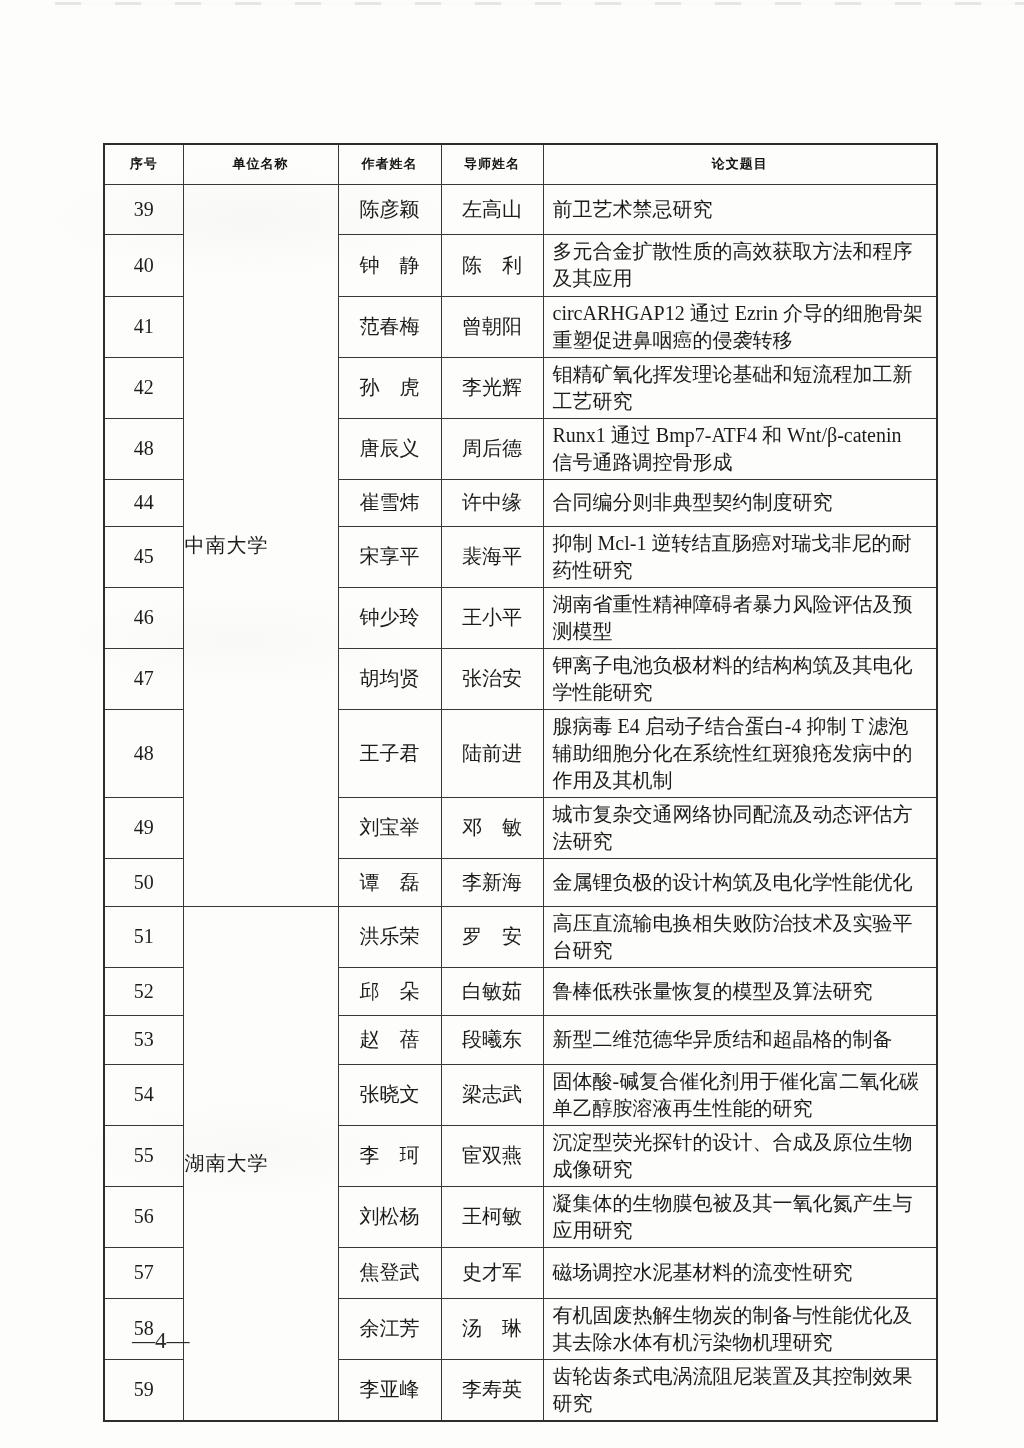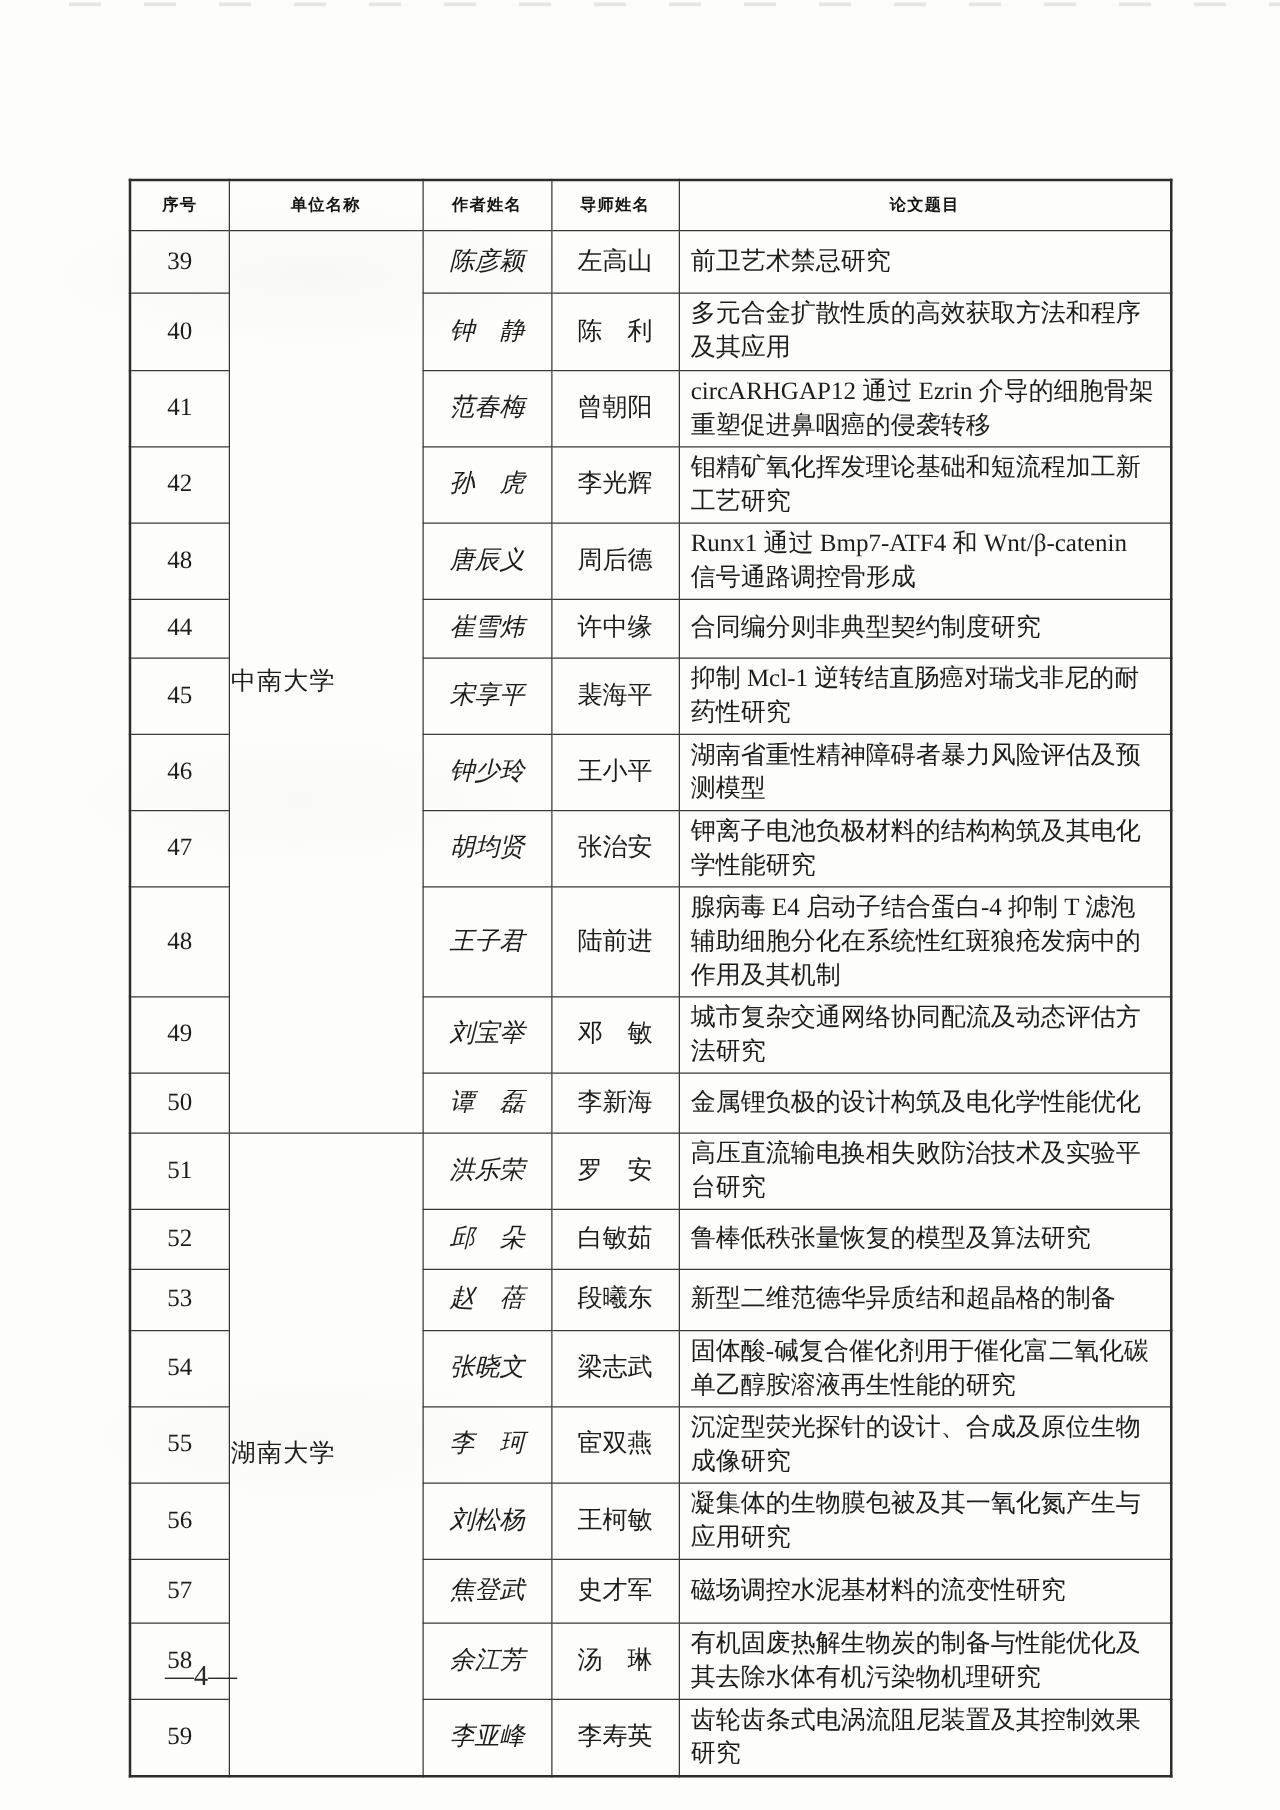--- a/index.html
+++ b/index.html
@@ -54,21 +54,21 @@
     color: #151515;
     letter-spacing: 1px;
   }
   table.thesis td {
     font-size: 20px;
     vertical-align: middle;
     line-height: 27px;
   }
   td.c-serial { text-align: center; font-size: 19px; }
   td.c-unit   { letter-spacing: 1px; }
-  td.c-author { text-align: center; font-style: italic; }
+  td.c-author { text-align: center; }
   td.c-advisor{ text-align: center; }
   td.c-title  { text-align: left; padding: 3px 10px 3px 9px; }
   .page-footer {
     position: absolute;
     left: 132px;
     top: 1328px;
     font-size: 23px;
     color: #2a2a2a;
     font-family: "Liberation Serif", "DejaVu Serif", serif;
   }

